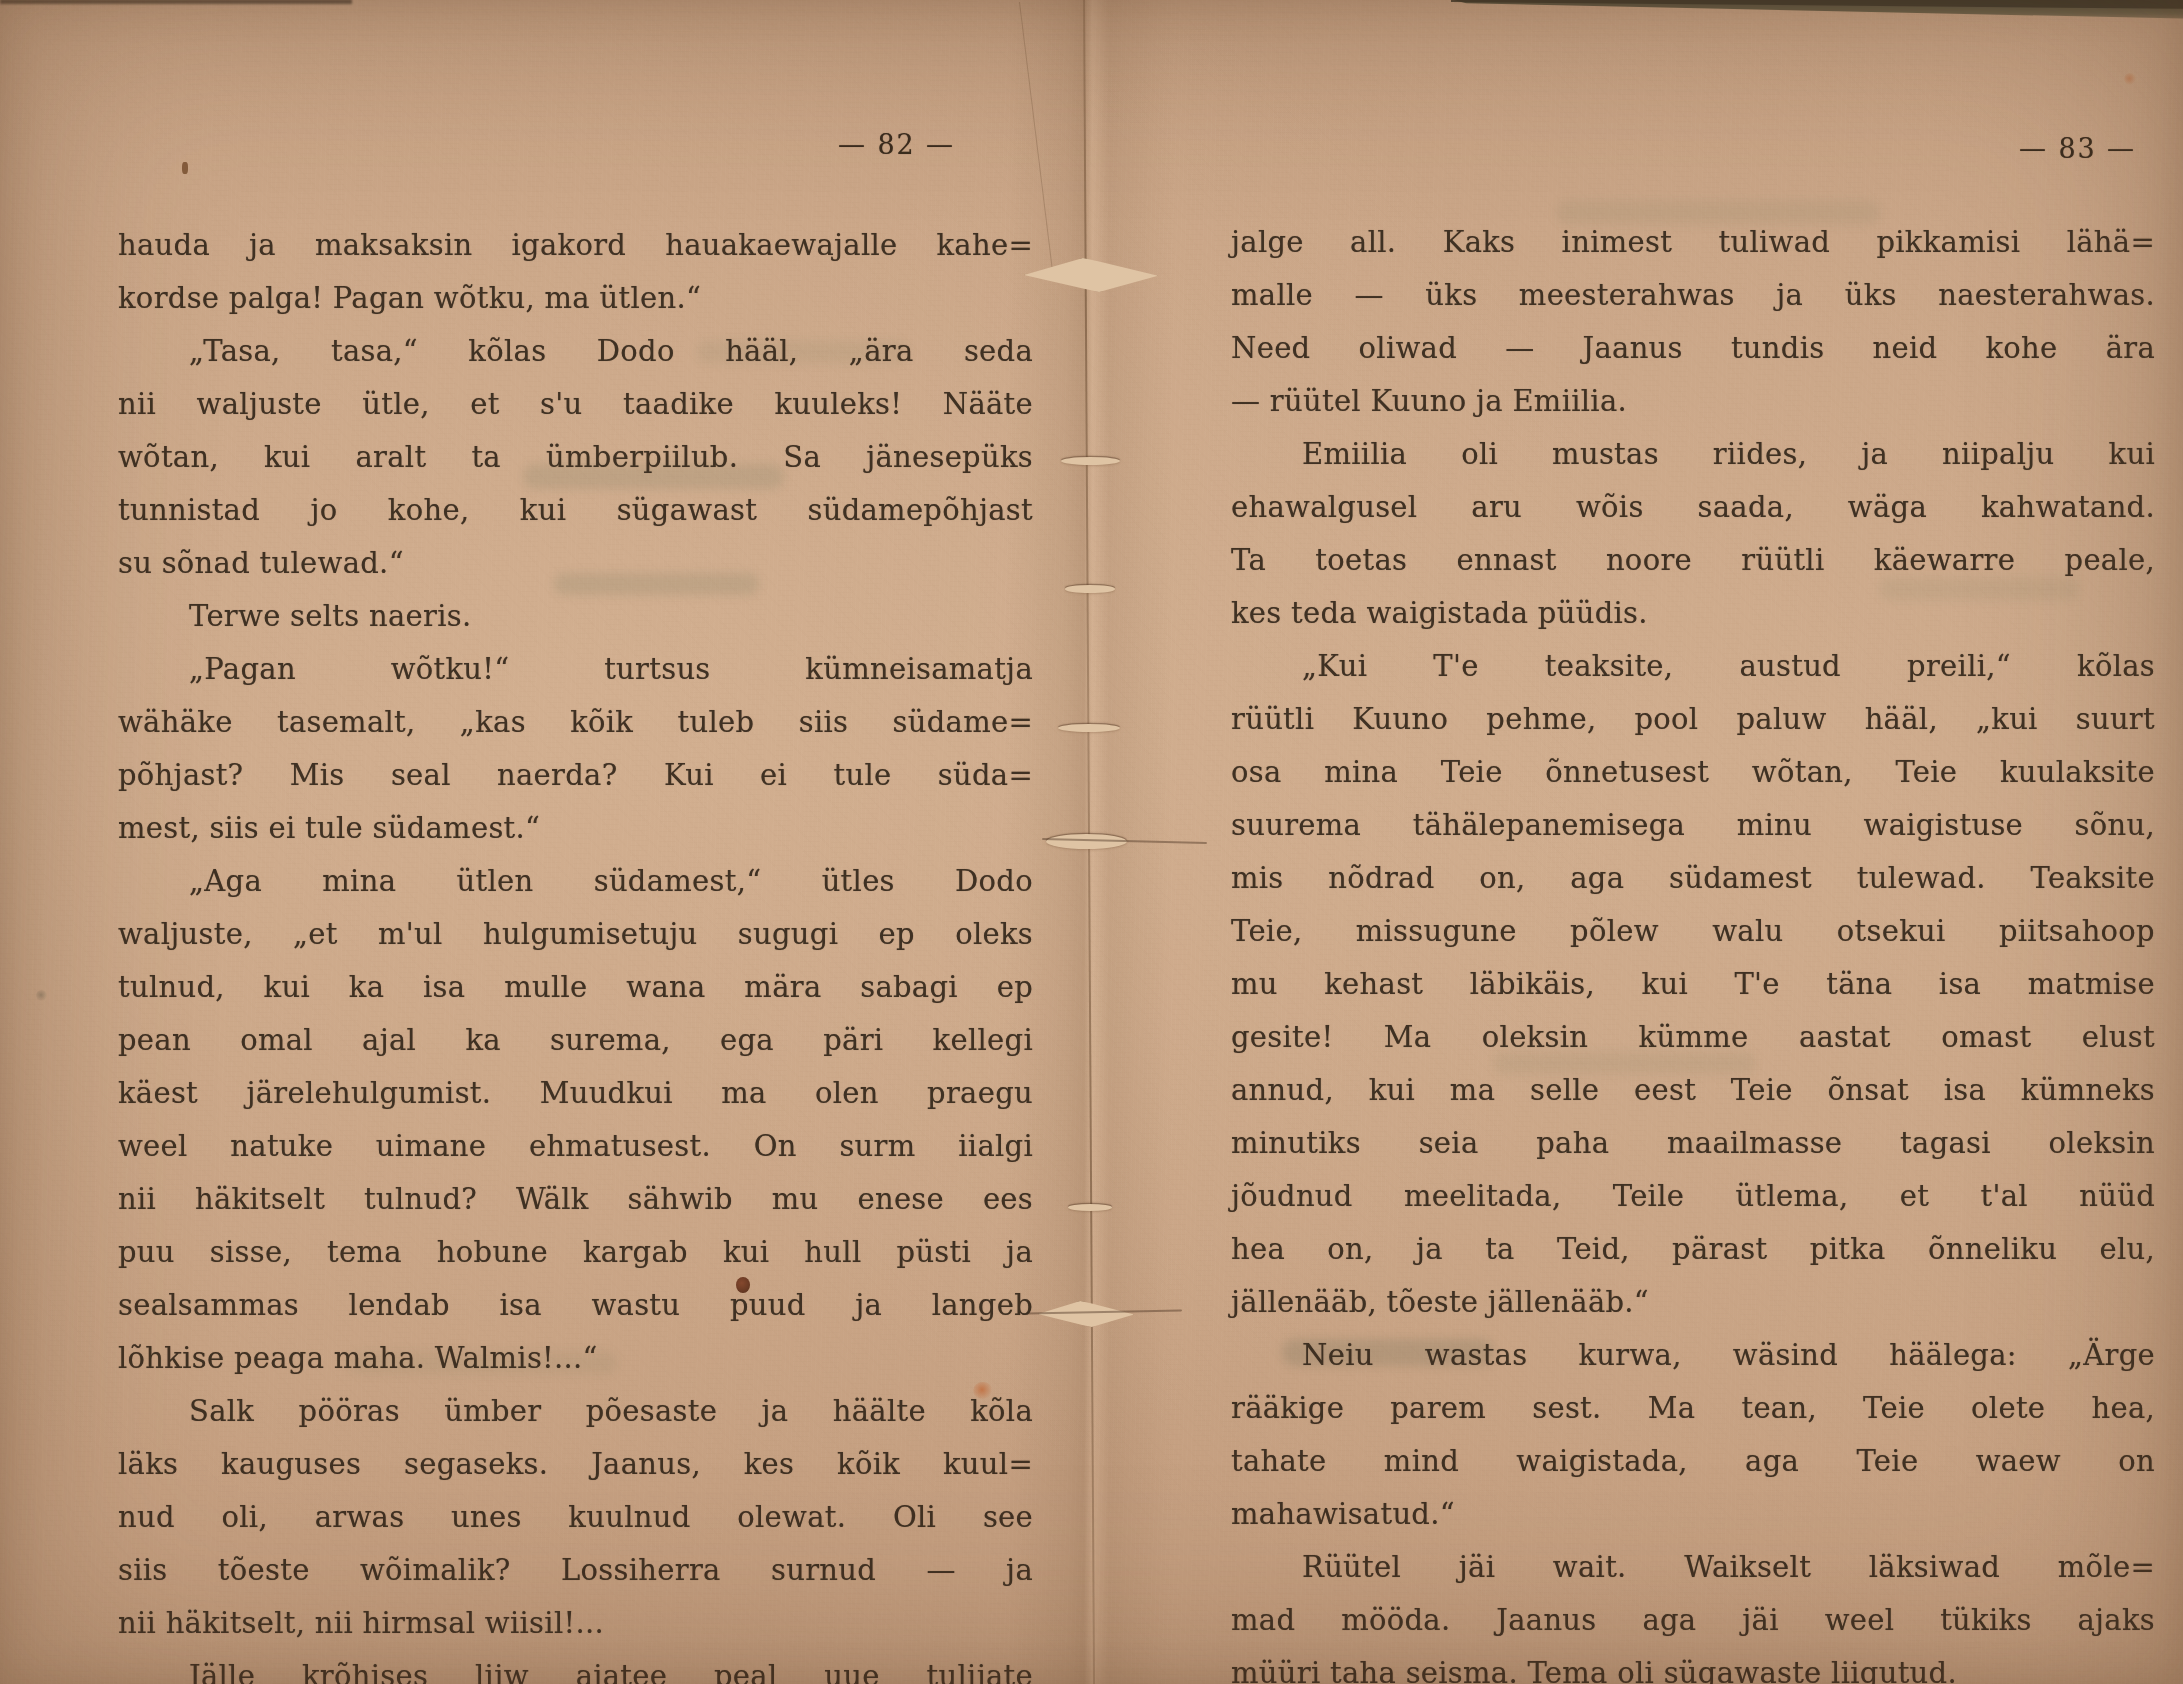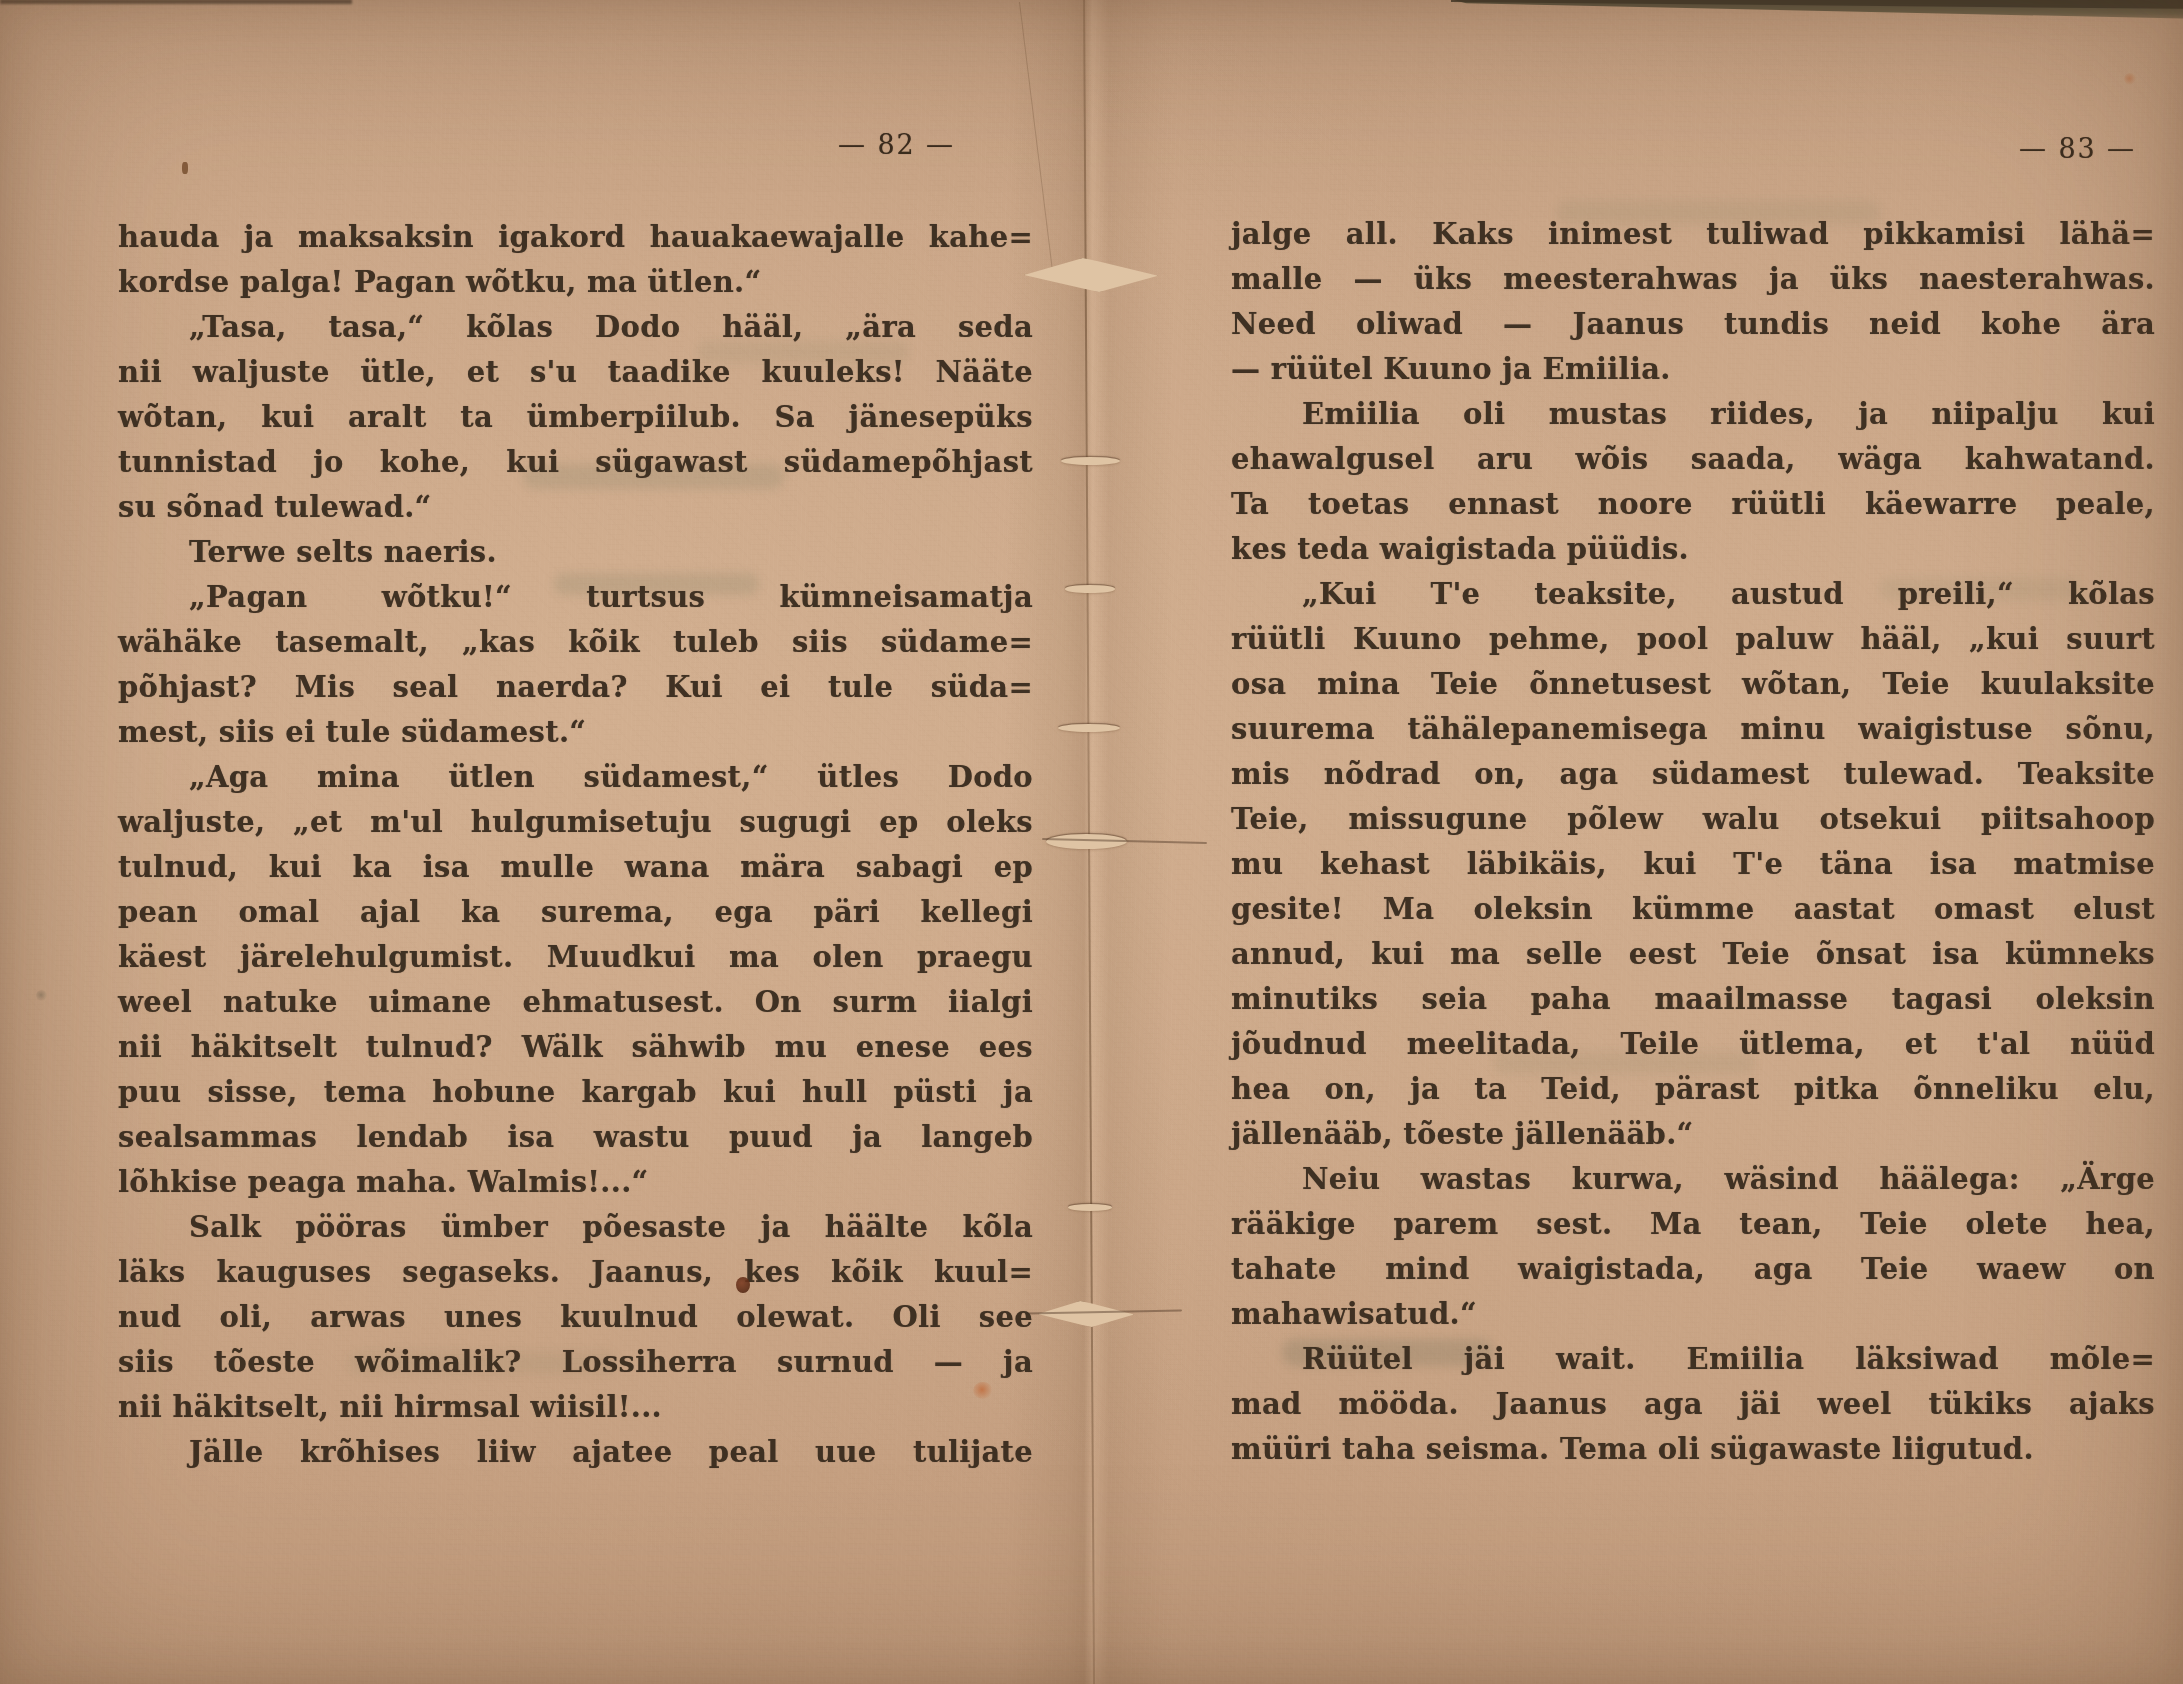--- a/index.html
+++ b/index.html
@@ -36,22 +36,22 @@
   .page-area{position:absolute;top:0;height:1684px;}
   .pagenum{position:absolute;text-align:right;font-size:27px;font-weight:normal;
     color:#3a2c1e;letter-spacing:1.9px;text-shadow:0 0 0.9px rgba(58,44,30,.45);}
   .left  .pagenum{left:118px;width:837px;top:129px;}
   .right .pagenum{left:1302px;width:834px;top:133px;}
   .lines{position:absolute;}
   .left  .lines{left:118px;top:215px;width:915px;}
   .right .lines{left:1231px;top:212px;width:924px;}
   .left  .line{height:45px;line-height:45px;}
   .right .line{height:45px;line-height:45px;}
-  .line{font-size:29px;font-weight:bold;color:#372a1d;letter-spacing:0.3px;
-    text-shadow:0 0 0.9px rgba(55,42,29,.5);opacity:.94;}
+  .line{font-size:29px;font-weight:normal;color:#372a1d;letter-spacing:0.3px;
+    text-shadow:0 0 0.9px rgba(55,42,29,.5);opacity:.94;margin-top:8px;}
   .line.ind{text-indent:71px;}
   .line.just{text-align:justify;text-align-last:justify;}
 
   .smudge{position:absolute;filter:blur(5px);border-radius:15px;background:rgba(96,106,82,.15);}
   .smudge.faint{background:rgba(96,106,82,.09);}
   .smudge.dark{background:rgba(88,98,76,.19);}
   .stain{position:absolute;border-radius:50%;}
   .stain.maroon{background:radial-gradient(circle at 40% 38%, #7c3c22, #47210f);opacity:.88;}
   .stain.rust{background:radial-gradient(circle at 45% 45%, #c06a3a, rgba(192,106,58,0) 72%);opacity:.8;}
   .stain.gray{background:radial-gradient(circle at 45% 45%, #8d7b64, rgba(141,123,100,0) 75%);opacity:.7;}
@@ -148,21 +148,21 @@
         <div class="line just">gesite!  Ma oleksin kümme aastat omast elust</div>
         <div class="line just">annud, kui ma selle eest Teie õnsat isa kümneks</div>
         <div class="line just">minutiks seia paha maailmasse tagasi oleksin</div>
         <div class="line just">jõudnud meelitada, Teile ütlema, et t'al nüüd</div>
         <div class="line just">hea on, ja ta Teid, pärast pitka õnneliku elu,</div>
         <div class="line">jällenääb, tõeste jällenääb.“</div>
         <div class="line ind just">Neiu wastas kurwa, wäsind häälega: „Ärge</div>
         <div class="line just">rääkige parem sest.  Ma tean, Teie olete hea,</div>
         <div class="line just">tahate mind waigistada, aga Teie waew on</div>
         <div class="line">mahawisatud.“</div>
-        <div class="line ind just">Rüütel jäi wait.  Emiilia läksiwad mõle=</div>
+        <div class="line ind just">Rüütel jäi wait.  Waikselt läksiwad mõle=</div>
         <div class="line just">mad mööda.  Jaanus aga jäi weel tükiks ajaks</div>
         <div class="line">müüri taha seisma.  Tema oli sügawaste liigutud.</div>
       </div>
   </div>
 
   <div class="stain maroon" style="left:736px;top:1277px;width:13.7px;height:16px;"></div>
   <div class="stain rust" style="left:973px;top:1382px;width:20px;height:17.4px;"></div>
   <div class="stain gray" style="left:36px;top:990px;width:10.6px;height:10.6px;"></div>
   <div class="stain fleck" style="left:182px;top:162px;width:5.6px;height:12.4px;"></div>
   <div class="stain rust" style="left:2124px;top:73px;width:12.4px;height:12.4px;opacity:.5;"></div>

